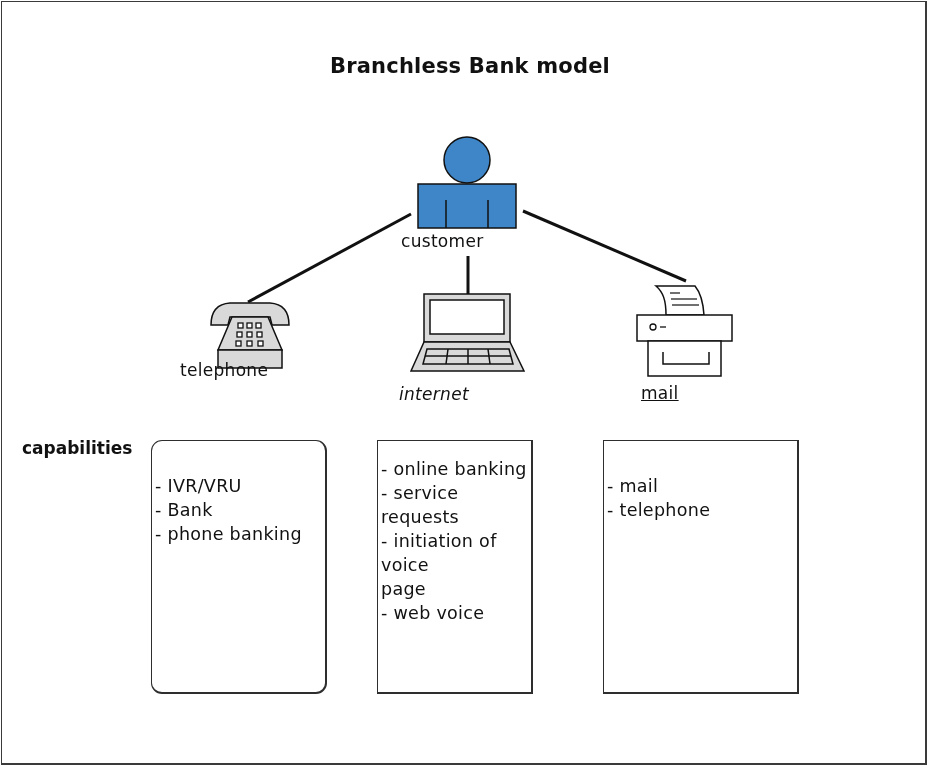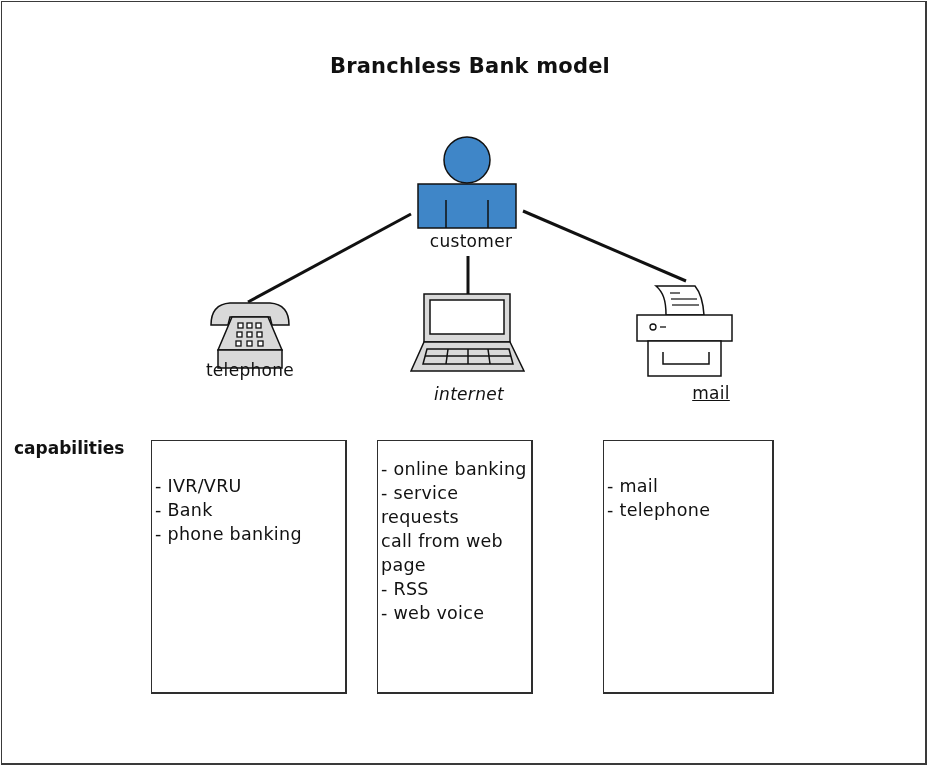--- a/index.html
+++ b/index.html
@@ -37,27 +37,26 @@
       letter-spacing: 0.2px;
     }
     svg.diagram {
       position: absolute;
       left: 0;
       top: 0;
     }
     .node-label {
       position: absolute;
       font-size: 17px;
-      text-align: center;
       width: 140px;
       letter-spacing: 0.3px;
     }
     .cap-label {
       position: absolute;
-      left: 14px;
+      left: 22px;
       top: 438px;
       font-weight: bold;
       font-size: 17px;
     }
     .cap-box {
       position: absolute;
       top: 440px;
       height: 254px;
       border: 1px solid #2e2e2e;
       border-right-width: 2px;
@@ -71,23 +70,23 @@
     }
     .cap-box ul {
       list-style: none;
       margin: 0;
       padding: 0;
     }
     .cap-box li {
       margin: 0;
       padding: 0;
     }
-    #box-telephone { left: 151px; width: 196px; padding-top: 33px; }
+    #box-telephone { left: 151px; width: 176px; padding-top: 33px; border-radius: 11px; }
     #box-internet  { left: 377px; width: 156px; padding-top: 16px; }
-    #box-mail      { left: 603px; width: 171px; padding-top: 33px; }
+    #box-mail      { left: 603px; width: 196px; padding-top: 33px; }
   </style>
 </head>
 <body>
 
 <div class="frame"></div>
 
 <div class="title">Branchless Bank model</div>
 
 <svg class="diagram" width="930" height="768" viewBox="0 0 930 768">
 
@@ -160,23 +159,22 @@
   <ul>
       <li>- IVR/VRU</li>
       <li>- Bank</li>
       <li>- phone banking</li>
     </ul>
 </div>
 <div class="cap-box" id="box-internet">
   <ul>
       <li>- online banking</li>
       <li>- service requests</li>
-      <li>call from web</li>
+      <li>- initiation of voice</li>
       <li>page</li>
-      <li>- RSS</li>
       <li>- web voice</li>
     </ul>
 </div>
 <div class="cap-box" id="box-mail">
   <ul>
       <li>- mail</li>
       <li>- telephone</li>
     </ul>
 </div>
 

